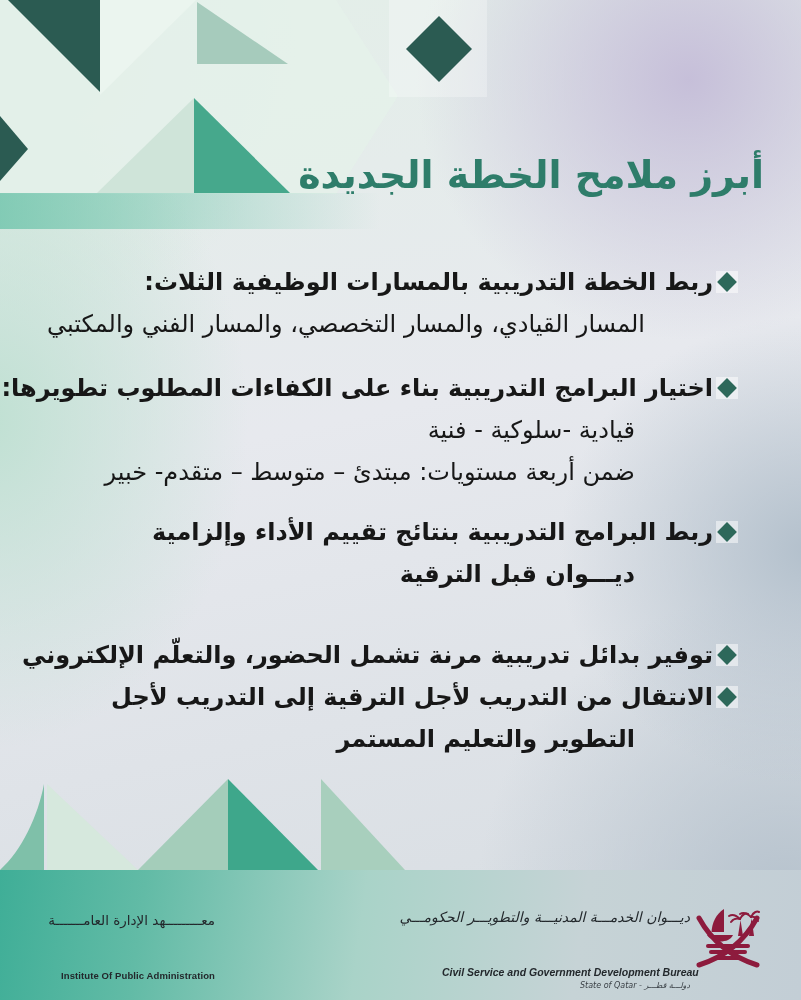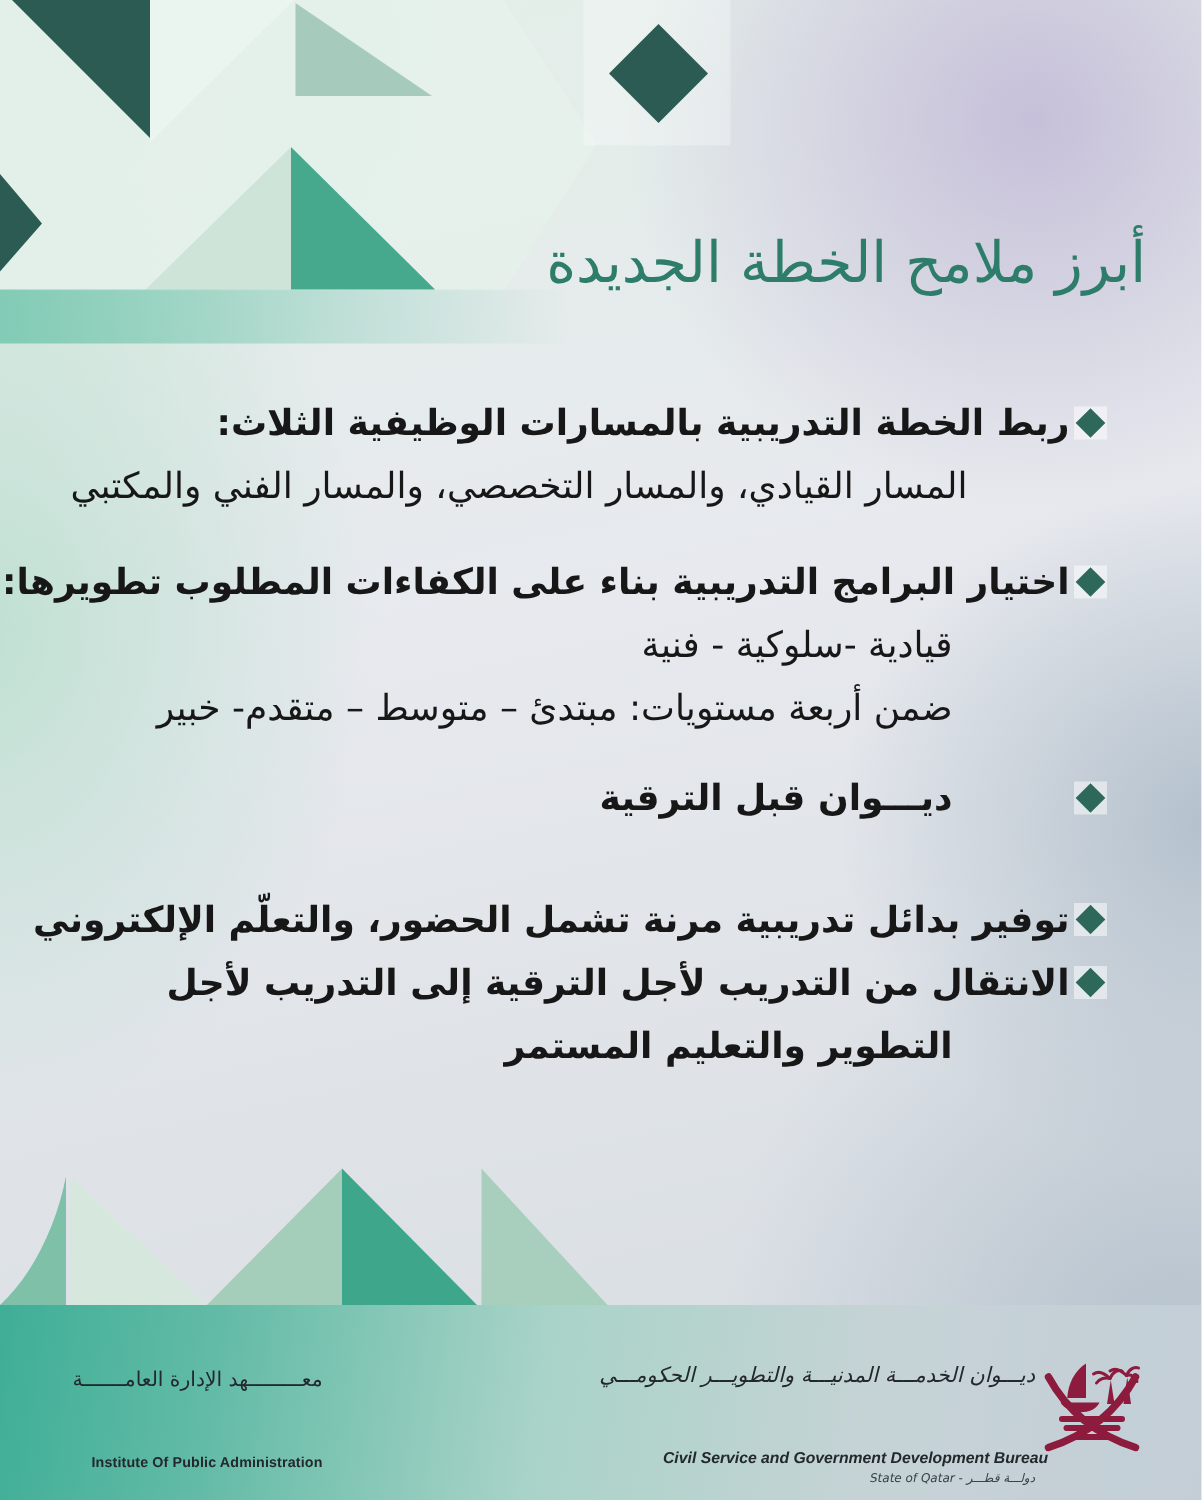--- a/index.html
+++ b/index.html
@@ -12,21 +12,21 @@
       radial-gradient(62% 50% at 98% 90%, #b6c2cd 0%, rgba(182,194,205,0) 62%),
       radial-gradient(55% 55% at -2% 42%, #bfe0d2 0%, rgba(191,224,210,0) 60%),
       radial-gradient(50% 38% at 2% 6%, #d3e9dd 0%, rgba(211,233,221,0) 70%),
       linear-gradient(168deg, #e3efe8 0%, #e7e9ee 42%, #dfe3e8 68%, #d6dce1 100%);
   }
   .deco{position:absolute;left:0;}
   .deco.top{top:0;}
   .deco.bottom{top:770px;}
   .title{
     position:absolute;top:150px;right:37px;
-    direction:rtl;font-size:38px;font-weight:400;line-height:50px;
+    direction:rtl;font-size:38px;font-weight:700;line-height:50px;
     color:#2e7d6a;white-space:nowrap;
   }
   .content{position:absolute;top:261px;right:63px;direction:rtl;color:#171717;padding-left:10px;}
   .b{display:flex;align-items:flex-start;}
   .b.m1{margin-bottom:22px;}
   .b.m2{margin-bottom:18px;}
   .b.m3{margin-bottom:39px;}
   .b.m4{}
   .mk{flex:0 0 auto;width:22px;height:22px;margin-top:10px;margin-left:3px;
       background:rgba(255,255,255,.5);position:relative;}
@@ -100,20 +100,21 @@
       <div class="btxt">
         <div class="l bold">اختيار البرامج التدريبية بناء على الكفاءات المطلوب تطويرها:</div>
         <div class="l ind">قيادية -سلوكية - فنية</div>
         <div class="l ind">ضمن أربعة مستويات: مبتدئ – متوسط – متقدم- خبير</div>
       </div>
     </div>
 
     <div class="b m3">
       <span class="mk"></span>
       <div class="btxt">
+        <div class="l bold">ربط البرامج التدريبية بنتائج تقييم الأداء وإلزامية</div>
         <div class="l bold ind">ديـــوان قبل الترقية</div>
       </div>
     </div>
 
     <div class="b m4">
       <span class="mk"></span>
       <div class="btxt">
         <div class="l bold">توفير بدائل تدريبية مرنة تشمل الحضور، والتعلّم الإلكتروني</div>
       </div>
     </div>

